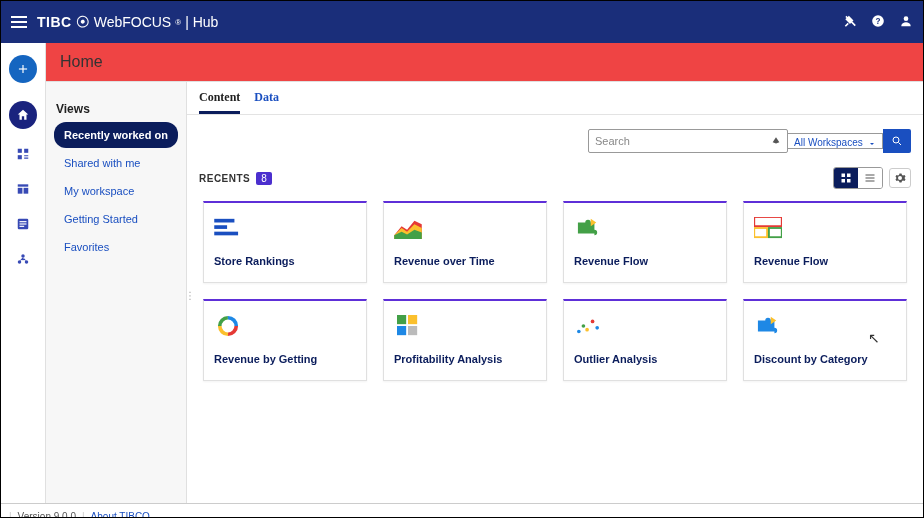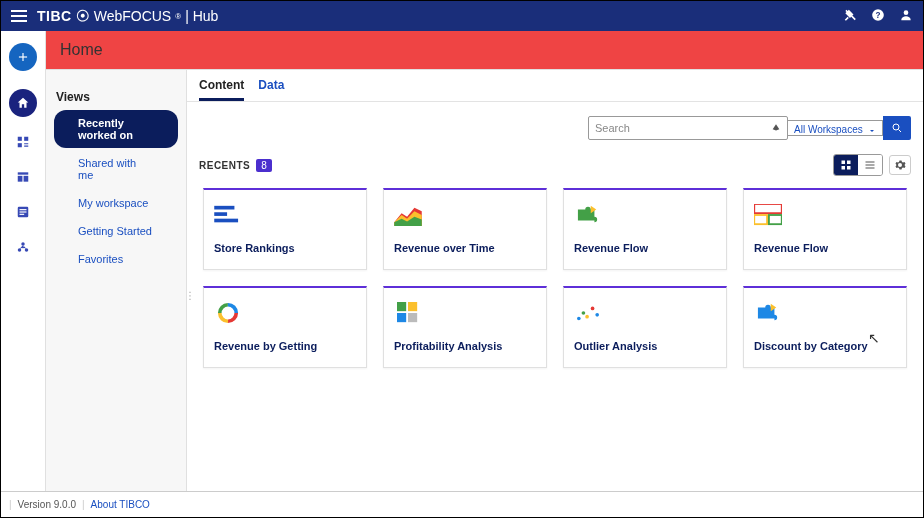--- a/index.html
+++ b/index.html
@@ -1,17 +1,17 @@
 <!DOCTYPE html>
 <html><head>
 <meta charset="utf-8">
 <style>
   * { box-sizing: border-box; margin: 0; padding: 0; }
   body { font-family: Arial, Helvetica, sans-serif; font-size: 12px; color: #333; width: 924px; height: 518px; border: 1px solid #000; background: #f7f7f7; overflow: hidden; }
-  .topbar { background: #1a2e7a; height: 30px; display: flex; align-items: center; justify-content: space-between; padding: 0 10px; color: #fff; }
+  .topbar { background: #1a2e7a; height: 42px; display: flex; align-items: center; justify-content: space-between; padding: 0 10px; color: #fff; }
   .topbar-left { display: flex; align-items: center; gap: 10px; }
   .brand { font-size: 14px; display: flex; align-items: center; gap: 4px; }
   .brand .tibco { font-weight: bold; letter-spacing: .5px; }
   .brand .wf { font-weight: 300; }
   .brand .hub { font-weight: 300; }
   .topbar-right { display: flex; align-items: center; gap: 14px; }
   .topbar-right svg { width: 14px; height: 14px; }
 
   .hamburger { width: 16px; height: 12px; display: flex; flex-direction: column; justify-content: space-between; cursor: pointer; }
   .hamburger div { height: 2px; background: #fff; }
@@ -23,25 +23,25 @@
   .rail-btn.plus { background: #1565c0; }
   .rail-btn.plus svg, .rail-btn.active svg { fill: #fff; }
   .rail-icon svg { width: 14px; height: 14px; fill: #3749b5; }
 
   .content-area { flex: 1; display: flex; flex-direction: column; }
   .page-title { padding: 10px 14px; font-size: 16px; color: #333; background:#ef4444; border-bottom:1px solid #e0e0e0;}
   .below-title { display: flex; flex: 1; }
 
   .views-panel { width: 140px; padding: 8px; margin-top: 12px; }
   .views-heading { font-weight: bold; font-size: 12px; color:#222; margin-bottom: 6px; padding-left:2px;}
-  .view-item { padding: 7px 24px; font-size: 11px; color: #1a4fc0; border-radius: 12px; cursor: pointer; margin-bottom:2px;}
+  .view-item { padding: 7px 10px; font-size: 11px; color: #1a4fc0; border-radius: 12px; cursor: pointer; margin-bottom:2px;}
   .view-item.active { background: #0b1d5c; color: #fff; font-weight: bold; border-radius: 12px; }
 
   .main-panel { flex: 1; border-left: 1px solid #e0e0e0; background:#fff; }
-  .tabs { display: flex; gap: 14px; padding: 8px 12px 0 12px; border-bottom: 1px solid #e3e3e3; }
+  .tabs { display: flex; gap: 14px; padding: 8px 12px 0 12px; border-bottom: 1px solid #e3e3e3; font-family: Liberation Serif, serif; }
   .tab { font-size: 12px; padding-bottom: 6px; cursor: pointer; color: #1a4fc0; font-weight:bold;}
   .tab.active { color: #222; border-bottom: 3px solid #0b1d5c; }
   
   .toolbar-row { display:flex; justify-content:flex-end; padding:14px 12px 0 12px; gap:0; align-items:center;}
   .search-box { width: 200px; height: 24px; border:1px solid #999; border-radius:2px; display:flex; align-items:center; padding:0 6px; font-size:11px; color:#666; justify-content:space-between;}
   .workspace-box { width: 95px; height:16px; border:1px solid #999; border-left:none; display:flex; align-items:flex-end; justify-content:space-between; padding:0 6px; font-size:10px; color:#1a4fc0;}
   .search-go { width:28px; height:24px; background:#1a4fc0; color:#fff; display:flex; align-items:center; justify-content:center; border-radius:0 2px 2px 0; cursor:pointer;}
 
   .recents-row { display:flex; justify-content:space-between; align-items:center; padding:14px 12px 6px 12px;gap:11px;}
   .recents-left { display:flex; align-items:center; gap:6px; }

